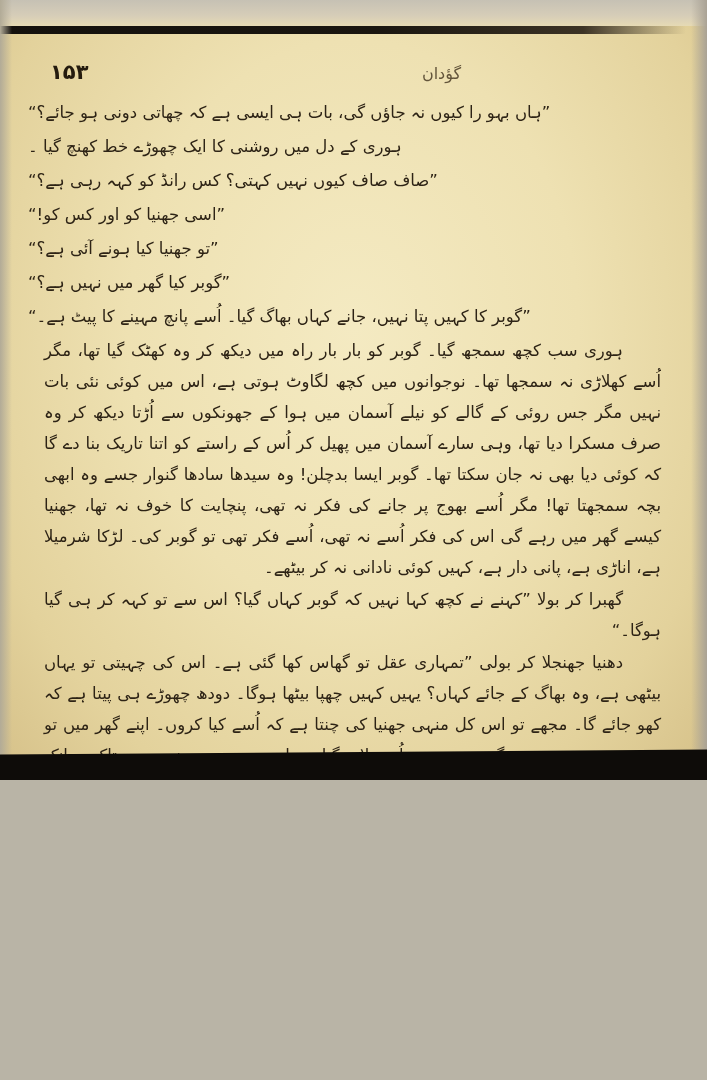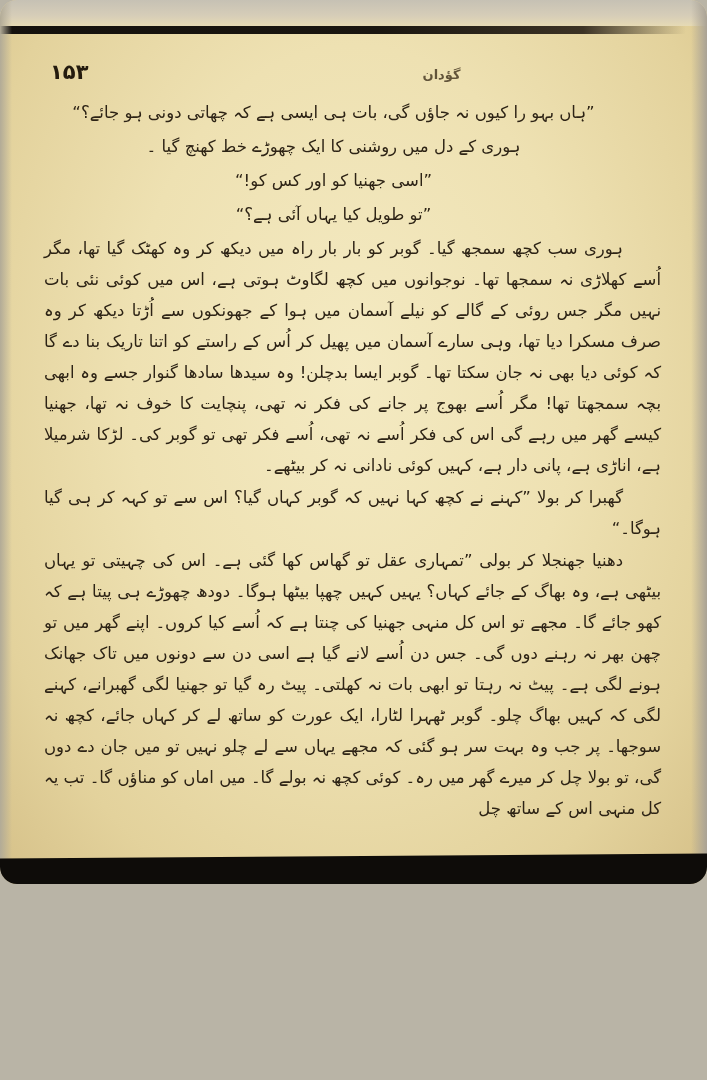--- a/index.html
+++ b/index.html
@@ -2,23 +2,22 @@
 <html lang="ur" dir="rtl"><head>
 <meta charset="utf-8">
 <style>
   html, body { margin: 0; padding: 0; }
   body {
     width: 707px; height: 1080px; overflow: hidden;
     background: #b9b4a6;
     font-family: "DejaVu Sans", sans-serif;
   }
   .scan {
-    position: relative; width: 707px; height: 884px; overflow: hidden;
+    position: relative; width: 707px; height: 780px; overflow: hidden;
     background: radial-gradient(ellipse at 50% 42%, #f4eac2 0%, #eee1b2 45%, #e3d29c 78%, #d5c088 100%);
-    border-radius: 17px;
   }
   
   .scan-top {
     position: absolute; top: 0; left: 0; right: 0; height: 26px;
     background: linear-gradient(to bottom, #c6c1b4 0%, #d6cdb8 60%, #e6dab4 100%);
   }
   .strip-top {
     position: absolute; top: 26px; left: 0; width: 97%; height: 8px;
     background: linear-gradient(to right, #14110d 0%, #1a1610 55%, #3c3325 85%, rgba(60,52,40,0) 100%);
     border-radius: 0 3px 3px 0;
@@ -45,52 +44,55 @@
     display: grid; grid-template-columns: 1fr auto 1fr;
     align-items: baseline;
     padding: 26px 14px 4px 34px;
   }
   .page-number {
     justify-self: start;
     font-size: 21px; letter-spacing: 3px; color: #241b0e; font-weight: bold;
   }
   .book-title {
     justify-self: center; transform: translateX(78px);
-    font-size: 13px; color: #4a3c26; opacity: 0.85; font-weight: bold;
+    font-size: 16px; color: #4a3c26; opacity: 0.85;
   }
   .header-spacer { justify-self: end; }
   .text-body {
     padding: 6px 14px 0 12px;
     font-size: 16.5px; line-height: 31px;
     text-align: justify; text-justify: inter-word;
   }
   p.para { margin: 0; text-indent: 38px; }
-  p.dialogue { margin: 3px 0; text-align: center; }
+  p.dialogue { margin: 3px 0; text-align: left; }
   p.narration { margin: 1px 16px; }
 </style>
 </head>
 <body>
 
 <div class="scan">
   <div class="scan-top"></div>
   <div class="strip-top"></div>
   <div class="edge-left"></div>
   <div class="edge-right"></div>
 
   <div class="page">
     <div class="page-header">
       <span class="page-number">۱۵۳</span>
       <span class="book-title">گؤدان</span>
       <span class="header-spacer"></span>
     </div>
     <div class="text-body">
         <p class="para dialogue">”ہاں بہو را کیوں نہ جاؤں گی، بات ہی ایسی ہے کہ چھاتی دونی ہو جائے؟“</p>
         <p class="para dialogue">ہوری کے دل میں روشنی کا ایک چھوڑے خط کھنچ گیا ۔</p>
+        <p class="para dialogue">”صاف صاف کیوں نہیں کہتی؟ کس رانڈ کو کہہ رہی ہے؟“</p>
         <p class="para dialogue">”اسی جھنیا کو اور کس کو!“</p>
-        <p class="para dialogue">”تو طویل کیا یہاں آئی ہے؟“</p>
+        <p class="para dialogue">”تو جھنیا کیا ہونے آئی ہے؟“</p>
+        <p class="para dialogue">”گوبر کیا گھر میں نہیں ہے؟“</p>
+        <p class="para dialogue">”گوبر کا کہیں پتا نہیں، جانے کہاں بھاگ گیا۔ اُسے پانچ مہینے کا پیٹ ہے۔“</p>
         <p class="para narration">ہوری سب کچھ سمجھ گیا۔ گوبر کو بار بار راہ میں دیکھ کر وہ کھٹک گیا تھا، مگر اُسے کھلاڑی نہ سمجھا تھا۔ نوجوانوں میں کچھ لگاوٹ ہوتی ہے، اس میں کوئی نئی بات نہیں مگر جس روئی کے گالے کو نیلے آسمان میں ہوا کے جھونکوں سے اُڑتا دیکھ کر وہ صرف مسکرا دیا تھا، وہی سارے آسمان میں پھیل کر اُس کے راستے کو اتنا تاریک بنا دے گا کہ کوئی دیا بھی نہ جان سکتا تھا۔ گوبر ایسا بدچلن! وہ سیدھا سادھا گنوار جسے وہ ابھی بچہ سمجھتا تھا! مگر اُسے بھوج پر جانے کی فکر نہ تھی، پنچایت کا خوف نہ تھا، جھنیا کیسے گھر میں رہے گی اس کی فکر اُسے نہ تھی، اُسے فکر تھی تو گوبر کی۔ لڑکا شرمیلا ہے، اناڑی ہے، پانی دار ہے، کہیں کوئی نادانی نہ کر بیٹھے۔</p>
         <p class="para narration">گھبرا کر بولا ”کہنے نے کچھ کہا نہیں کہ گوبر کہاں گیا؟ اس سے تو کہہ کر ہی گیا ہوگا۔“</p>
         <p class="para narration">دھنیا جھنجلا کر بولی ”تمہاری عقل تو گھاس کھا گئی ہے۔ اس کی چہیتی تو یہاں بیٹھی ہے، وہ بھاگ کے جائے کہاں؟ یہیں کہیں چھپا بیٹھا ہوگا۔ دودھ چھوڑے ہی پیتا ہے کہ کھو جائے گا۔ مجھے تو اس کل منہی جھنیا کی چنتا ہے کہ اُسے کیا کروں۔ اپنے گھر میں تو چھن بھر نہ رہنے دوں گی۔ جس دن اُسے لانے گیا ہے اسی دن سے دونوں میں تاک جھانک ہونے لگی ہے۔ پیٹ نہ رہتا تو ابھی بات نہ کھلتی۔ پیٹ رہ گیا تو جھنیا لگی گھبرانے، کہنے لگی کہ کہیں بھاگ چلو۔ گوبر ٹھہرا لٹارا، ایک عورت کو ساتھ لے کر کہاں جائے، کچھ نہ سوجھا۔ پر جب وہ بہت سر ہو گئی کہ مجھے یہاں سے لے چلو نہیں تو میں جان دے دوں گی، تو بولا چل کر میرے گھر میں رہ۔ کوئی کچھ نہ بولے گا۔ میں اماں کو مناؤں گا۔ تب یہ کل منہی اس کے ساتھ چل</p>
       </div>
   </div>
 
   <div class="strip-bottom"></div>
 </div>
 
 </body></html>

